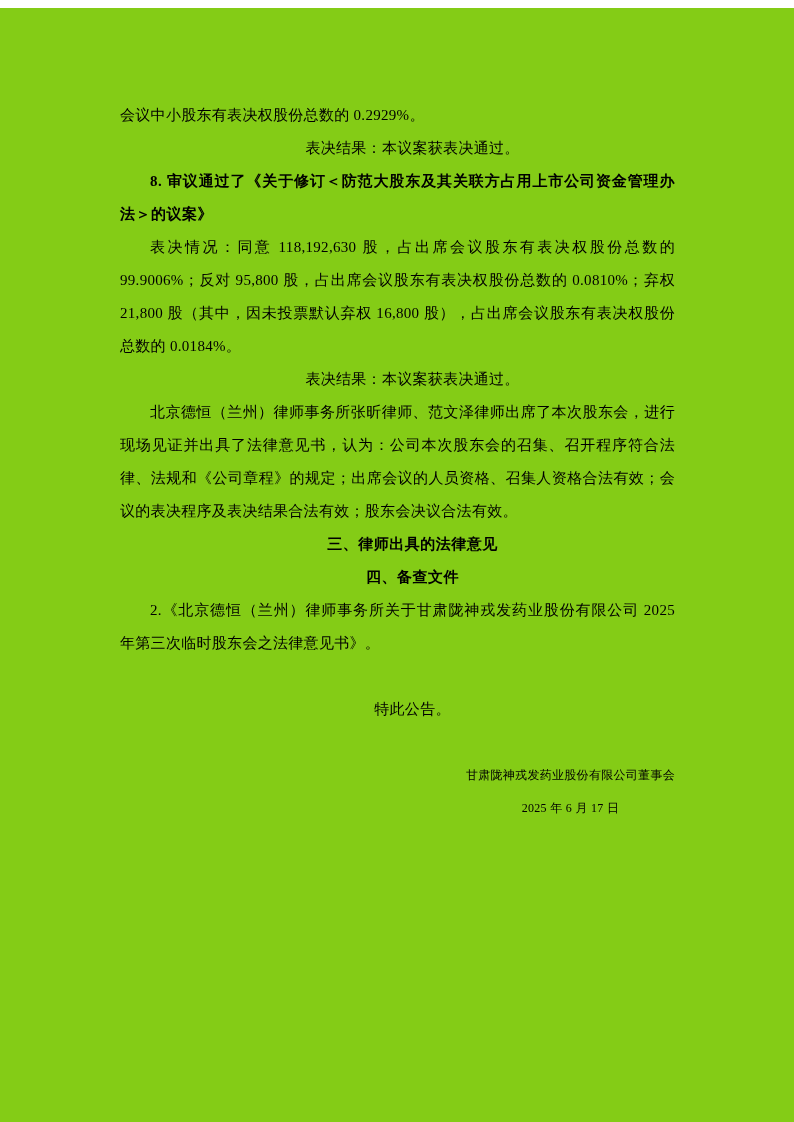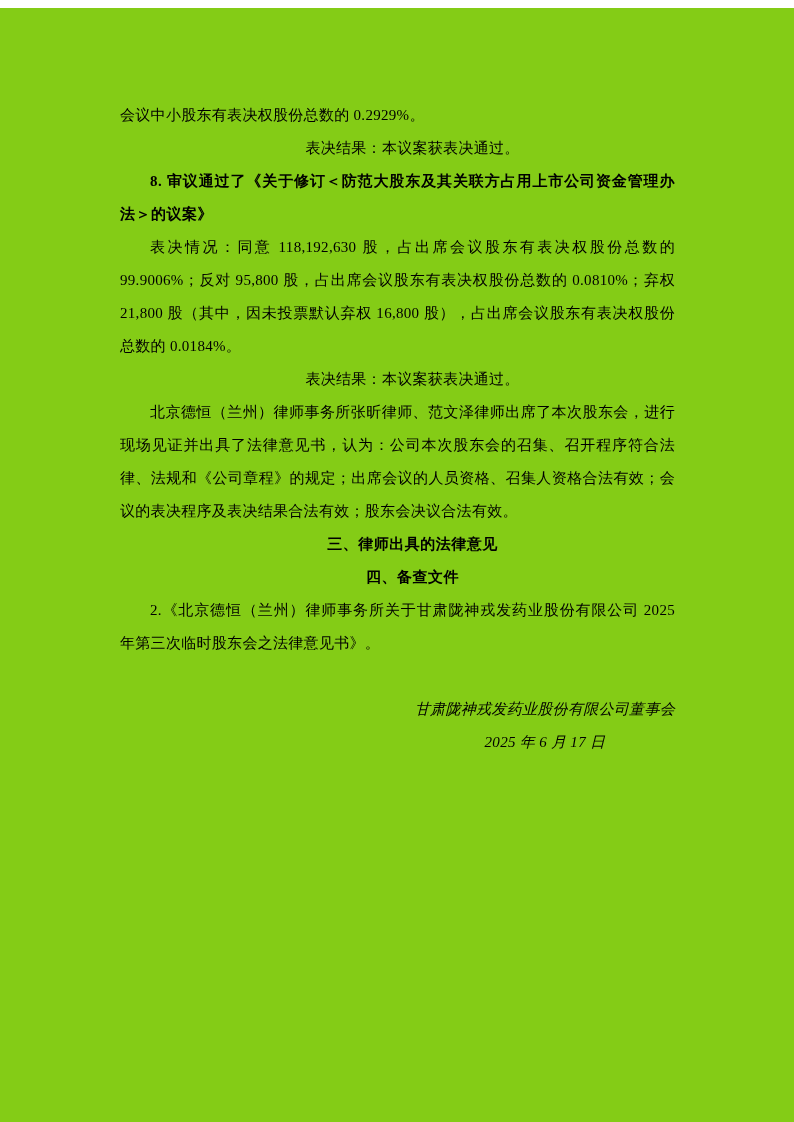--- a/index.html
+++ b/index.html
@@ -31,24 +31,23 @@
   .gap-top { margin-top: 33px; }
   .signature {
     margin-top: 33px;
     text-align: right;
   }
   .signature-inner {
     display: inline-block;
     text-align: center;
   }
   .sig-line {
-    font-size: 15px;
+    font-size: 12px;
     line-height: 33px;
     letter-spacing: 0.3px;
-    font-style: italic;
   }
 </style>
 </head>
 <body>
 
 <div class="page">
 
   <p class="para cont">会议中小股东有表决权股份总数的 0.2929%。</p>
 
   <p class="para ind noj">表决结果：本议案获表决通过。</p>
@@ -62,20 +61,21 @@
 
   <p class="para ind">北京德恒（兰州）律师事务所张昕律师、范文泽律师出席了本次股东会，进行现场见证并出具了法律意见书，认为：公司本次股东会的召集、召开程序符合法律、法规和《公司章程》的规定；出席会议的人员资格、召集人资格合法有效；会议的表决程序及表决结果合法有效；股东会决议合法有效。</p>
 
   <p class="para ind bold noj">三、律师出具的法律意见</p>
 
   <p class="para ind bold noj">四、备查文件</p>
 
 
   <p class="para ind">2.《北京德恒（兰州）律师事务所关于甘肃陇神戎发药业股份有限公司 2025 年第三次临时股东会之法律意见书》。</p>
 
+  <p class="para ind noj gap-top">特此公告。</p>
 
   <div class="signature">
     <div class="signature-inner">
       <div class="sig-line">甘肃陇神戎发药业股份有限公司董事会</div>
       <div class="sig-line">2025 年 6 月 17 日</div>
     </div>
   </div>
 
 </div>
 

